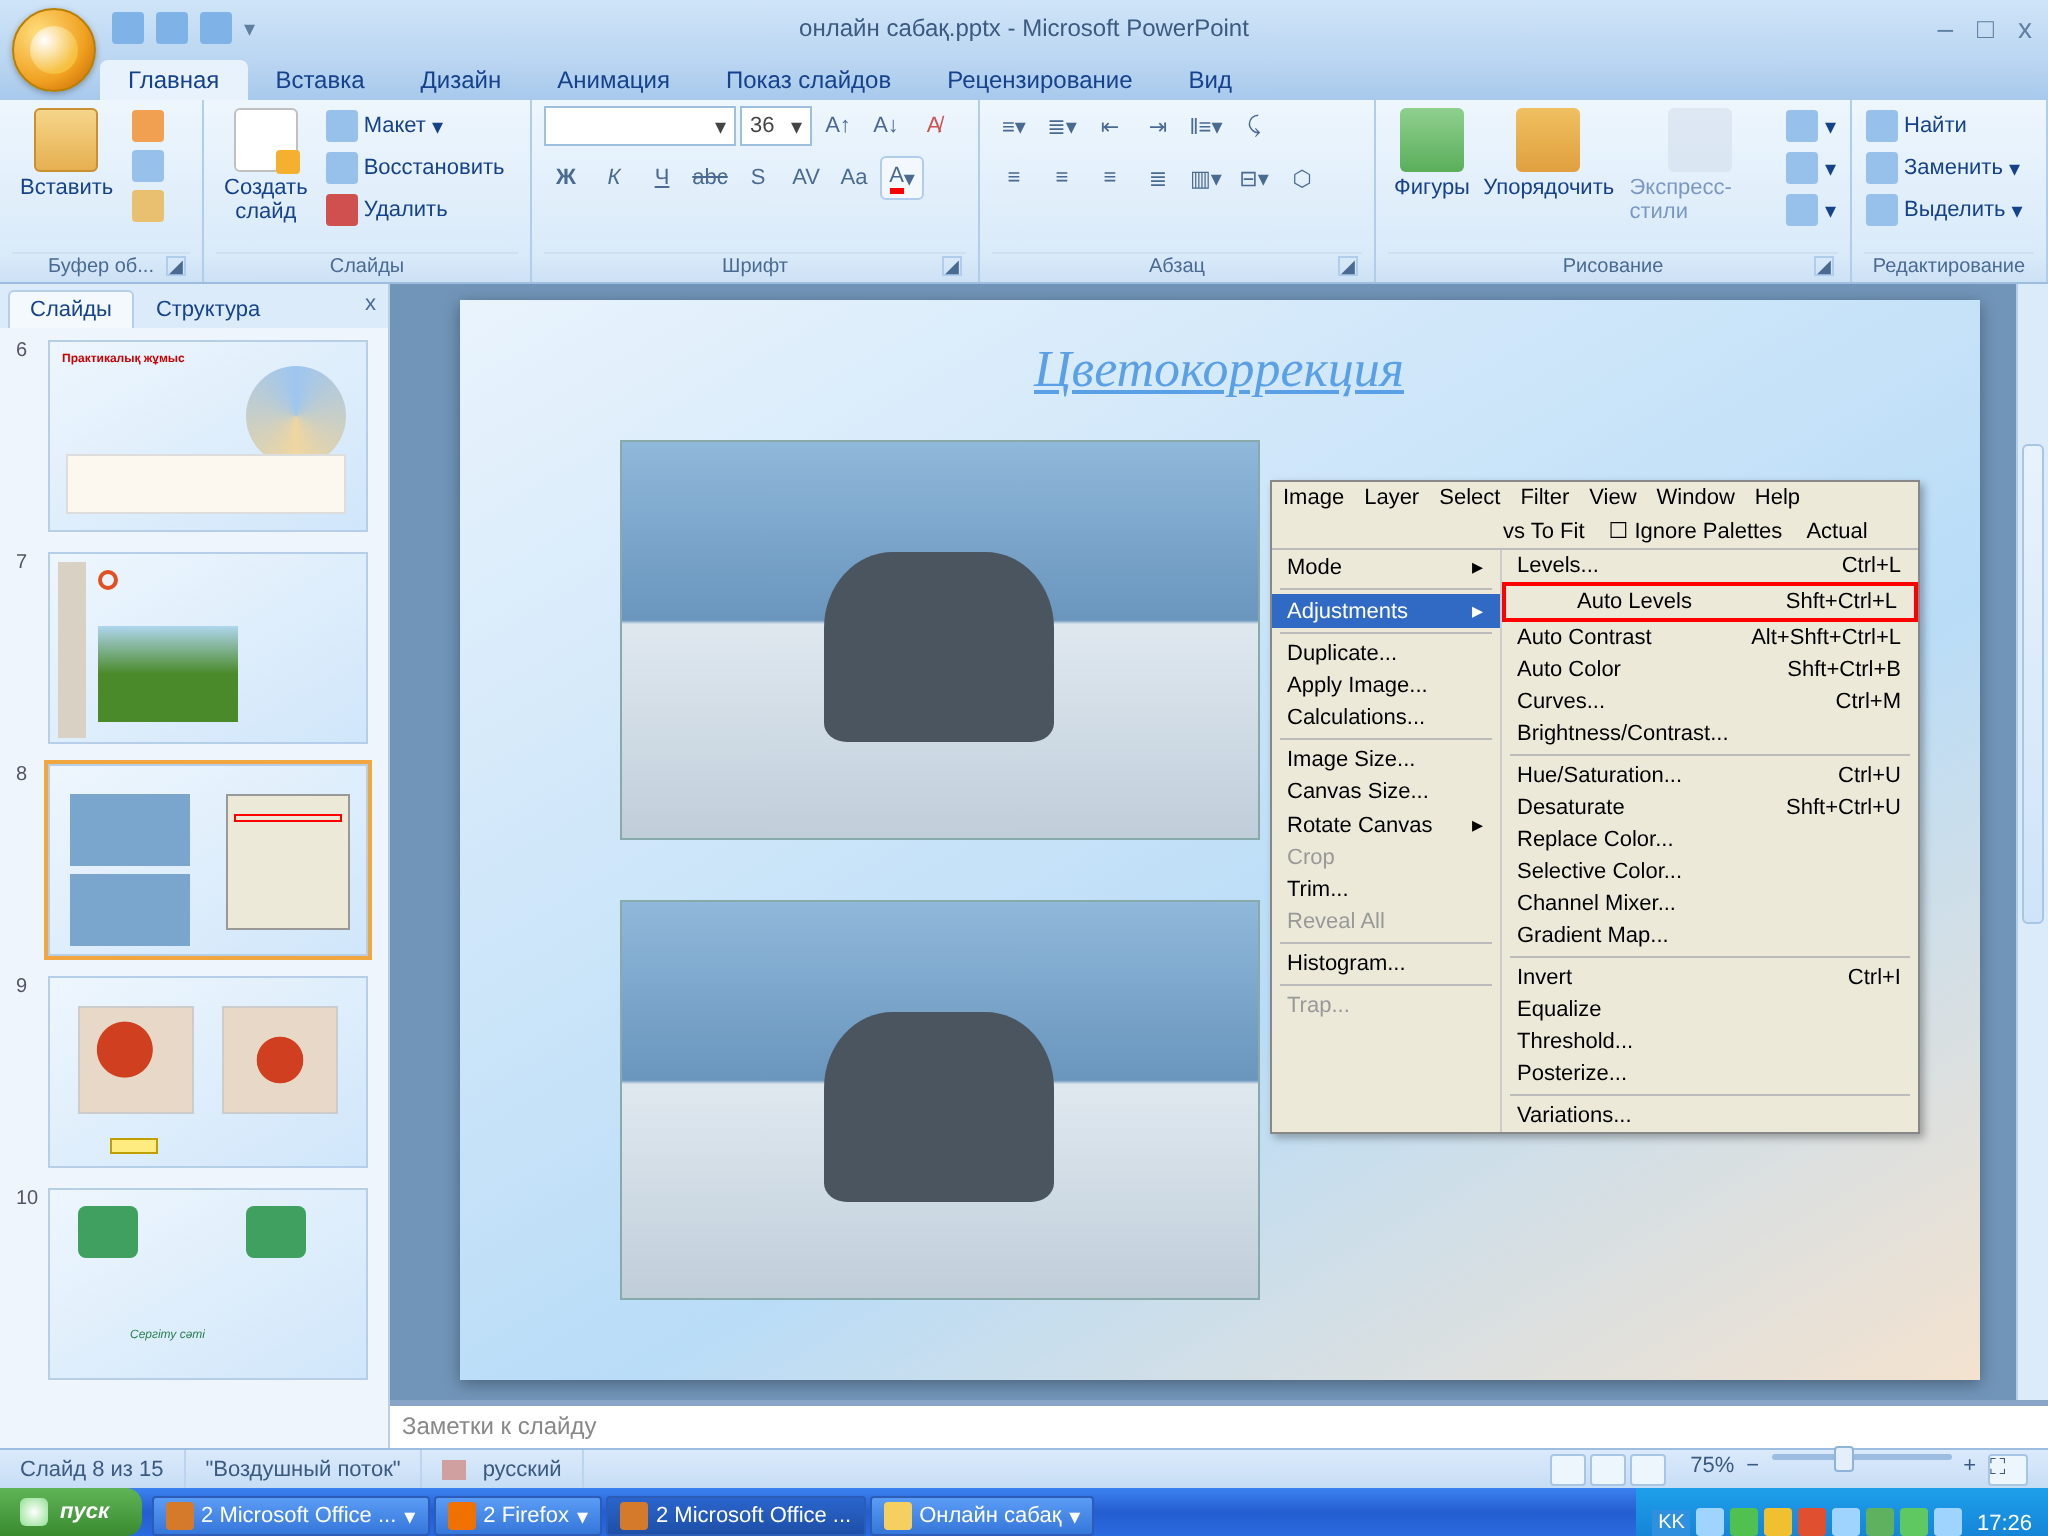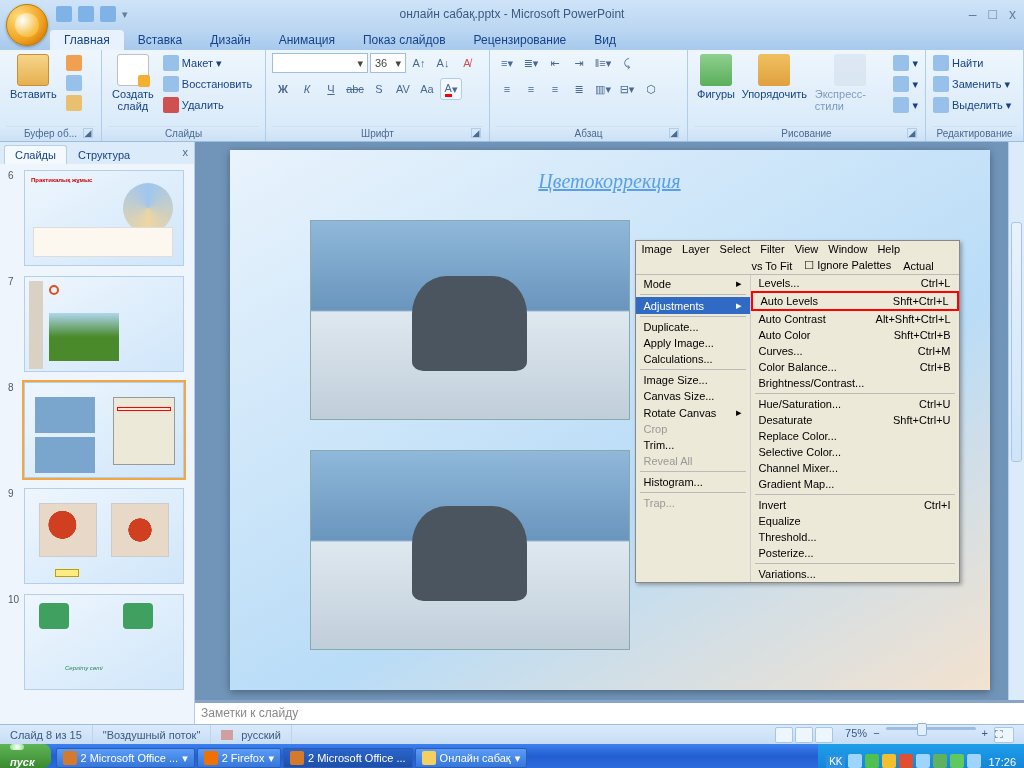--- a/index.html
+++ b/index.html
@@ -39,50 +39,50 @@
   .close-x{position:absolute;right:6px;top:4px;font-size:11px;color:#4a6a92;}
   .thumbs{flex:1;overflow:hidden;padding:6px 8px;}
   .thumb-row{display:flex;gap:4px;margin-bottom:10px;}
   .thumb-num{width:12px;font-size:10px;color:#556;}
   .thumb{width:160px;height:96px;background:linear-gradient(150deg,#eef6fd,#d0e6fa);border:1px solid #b7cee8;position:relative;overflow:hidden;font-size:5px;}
   .thumb.selected{outline:2px solid #f2a640;}
   
   .canvas-wrap{flex:1;background:#7195b9;display:flex;flex-direction:column;}
   .canvas-scroll{flex:1;overflow:hidden;display:flex;align-items:flex-start;justify-content:center;padding:8px 8px 4px;position:relative;}
   .slide{width:760px;height:540px;background:linear-gradient(150deg,#e9f3fc 0%,#b9dcf7 60%,#f3e2cf 100%);box-shadow:0 2px 8px rgba(0,0,0,.35);position:relative;}
-  .slide-title{position:absolute;left:50%;top:20px;transform:translateX(-50%);color:#5aa0e6;font-size:20px;text-decoration:underline;font-family:Georgia,serif;font-style:italic;}
+  .slide-title{position:absolute;left:50%;top:20px;transform:translateX(-50%);color:#5aa0e6;font-size:26px;text-decoration:underline;font-family:Georgia,serif;font-style:italic;}
   .car-img{position:absolute;left:80px;width:320px;height:200px;background:linear-gradient(#8fb8da 0%,#6a95bd 45%,#dfe8ef 46%,#c0ceda 100%);border:1px solid #8aa;}
   .car-img::after{content:"";position:absolute;left:32%;top:28%;width:36%;height:48%;background:#4a5560;border-radius:30% 30% 10% 10%/40% 40% 10% 10%;}
   .car-img.top{top:70px;}
   .car-img.bot{top:300px;}
   .ps-menu{position:absolute;right:30px;top:90px;width:325px;background:#ece9d8;border:1px solid #888;font-family:Tahoma;font-size:11px;color:#000;box-shadow:2px 2px 4px rgba(0,0,0,.3);}
   .ps-menubar{display:flex;gap:10px;padding:2px 6px;background:#ece9d8;}
   .ps-row{display:flex;}
   .ps-col{background:#ece9d8;}
   .ps-col.left{width:115px;border-right:1px solid #ccc;}
   .ps-col.right{flex:1;}
   .ps-item{padding:2px 8px;display:flex;justify-content:space-between;align-items:center;white-space:nowrap;}
   .ps-item.hl{background:#316ac5;color:#fff;}
   .ps-item.dim{color:#999;}
   .ps-sep{height:1px;background:#bbb;margin:2px 4px;}
-  .ps-redbox{border:2px solid red;margin:0;}
+  .ps-redbox{border:2px solid red;margin:0;padding-left:28px;}
   .ps-toolbar{padding:2px 6px;border-bottom:1px solid #bbb;background:#ece9d8;display:flex;gap:12px;align-items:center;}
   
   .notes{height:24px;background:#fff;border-top:3px solid #88a5c7;color:#888;padding:3px 6px;font-size:12px;}
   
   .status-bar{position:absolute;bottom:24px;left:0;right:0;height:20px;background:linear-gradient(#dbeafc,#c7ddf4);border-top:1px solid #9cbde0;display:flex;align-items:center;font-size:11px;color:#3a5a80;}
   .status-cell{padding:0 10px;border-right:1px solid #bcd5ef;height:100%;display:flex;align-items:center;gap:4px;}
   .zoom{margin-left:auto;display:flex;align-items:flex-start;gap:6px;padding-right:10px;}
   .slider{width:90px;height:3px;background:#9cbde0;position:relative;border-radius:2px;}
   .slider::after{content:"";position:absolute;left:35%;top:-4px;width:8px;height:11px;background:#e4effb;border:1px solid #8fb4dc;border-radius:2px;}
   .view-btns{display:flex;gap:2px;margin-right:6px;}
   .view-btn{width:18px;height:16px;border:1px solid #a7c6e6;background:#eef6fd;border-radius:2px;}
   
   .taskbar{position:absolute;bottom:0;left:0;right:0;height:24px;background:linear-gradient(#3c81f0,#245ed0 50%,#2a6be0);display:flex;align-items:center;color:#fff;font-size:11px;}
-  .start{height:100%;background:linear-gradient(#5fb556,#3a8a30);padding:0 16px 0 10px;display:flex;align-items:flex-start;gap:6px;font-weight:bold;font-style:italic;border-radius:0 8px 8px 0;flex-direction:column;}
+  .start{height:100%;background:linear-gradient(#5fb556,#3a8a30);padding:0 16px 0 10px;display:flex;align-items:center;gap:6px;font-weight:bold;font-style:italic;border-radius:0 8px 8px 0;}
   .task-btn{height:20px;margin:0 1px;padding:0 6px;background:linear-gradient(#5a9cf5,#3576da);border:1px solid #2a5cb8;border-radius:2px;display:flex;align-items:center;gap:4px;max-width:150px;overflow:hidden;white-space:nowrap;}
   .task-btn.active{background:linear-gradient(#2a65cc,#1e4fa8);}
   .tray{margin-left:auto;height:100%;background:linear-gradient(#1e9fea,#1585d8);padding:0 8px;display:flex;align-items:flex-end;gap:3px;}
   .tray-ic{width:14px;height:14px;background:#9fd4ff;border-radius:2px;}
   .vscroll{position:absolute;right:0;top:0;bottom:0;width:16px;background:#dcebf9;border-left:1px solid #b7cee8;}
   .vscroll .thumbbar{position:absolute;left:2px;right:2px;top:80px;height:240px;background:linear-gradient(#e8f2fc,#cfe4f8);border:1px solid #a7c6e6;border-radius:3px;}
 </style>
 </head>
 <body>
 
@@ -396,24 +396,20 @@
                 </div>
                 <div class="ps-item">
                   <span>Auto Color</span>
                   <span>Shft+Ctrl+B</span>
                 </div>
                 <div class="ps-item">
                   <span>Curves...</span>
                   <span>Ctrl+M</span>
                 </div>
                 <div class="ps-item">
-                  <span>Color Balance...</span>
-                  <span>Ctrl+B</span>
-                </div>
-                <div class="ps-item">
                   <span>Brightness/Contrast...</span>
                   <span></span>
                 </div>
                 <div class="ps-sep"></div>
                 <div class="ps-item">
                   <span>Hue/Saturation...</span>
                   <span>Ctrl+U</span>
                 </div>
                 <div class="ps-item">
                   <span>Desaturate</span>

